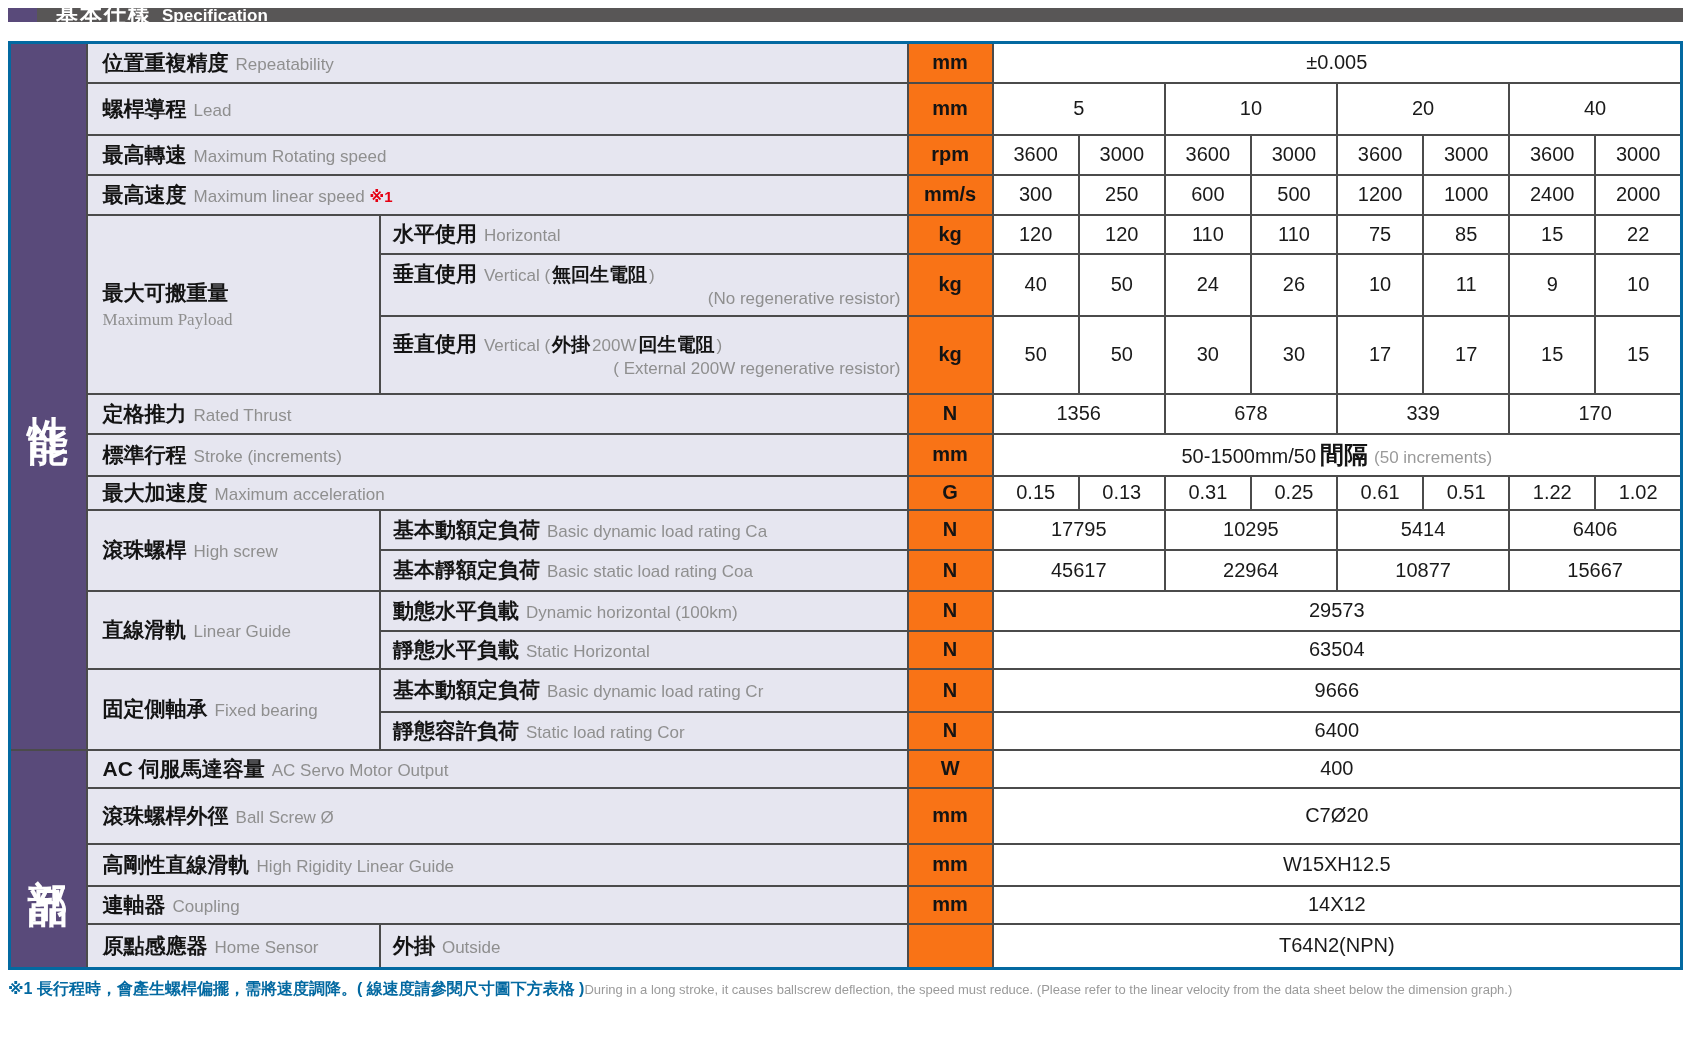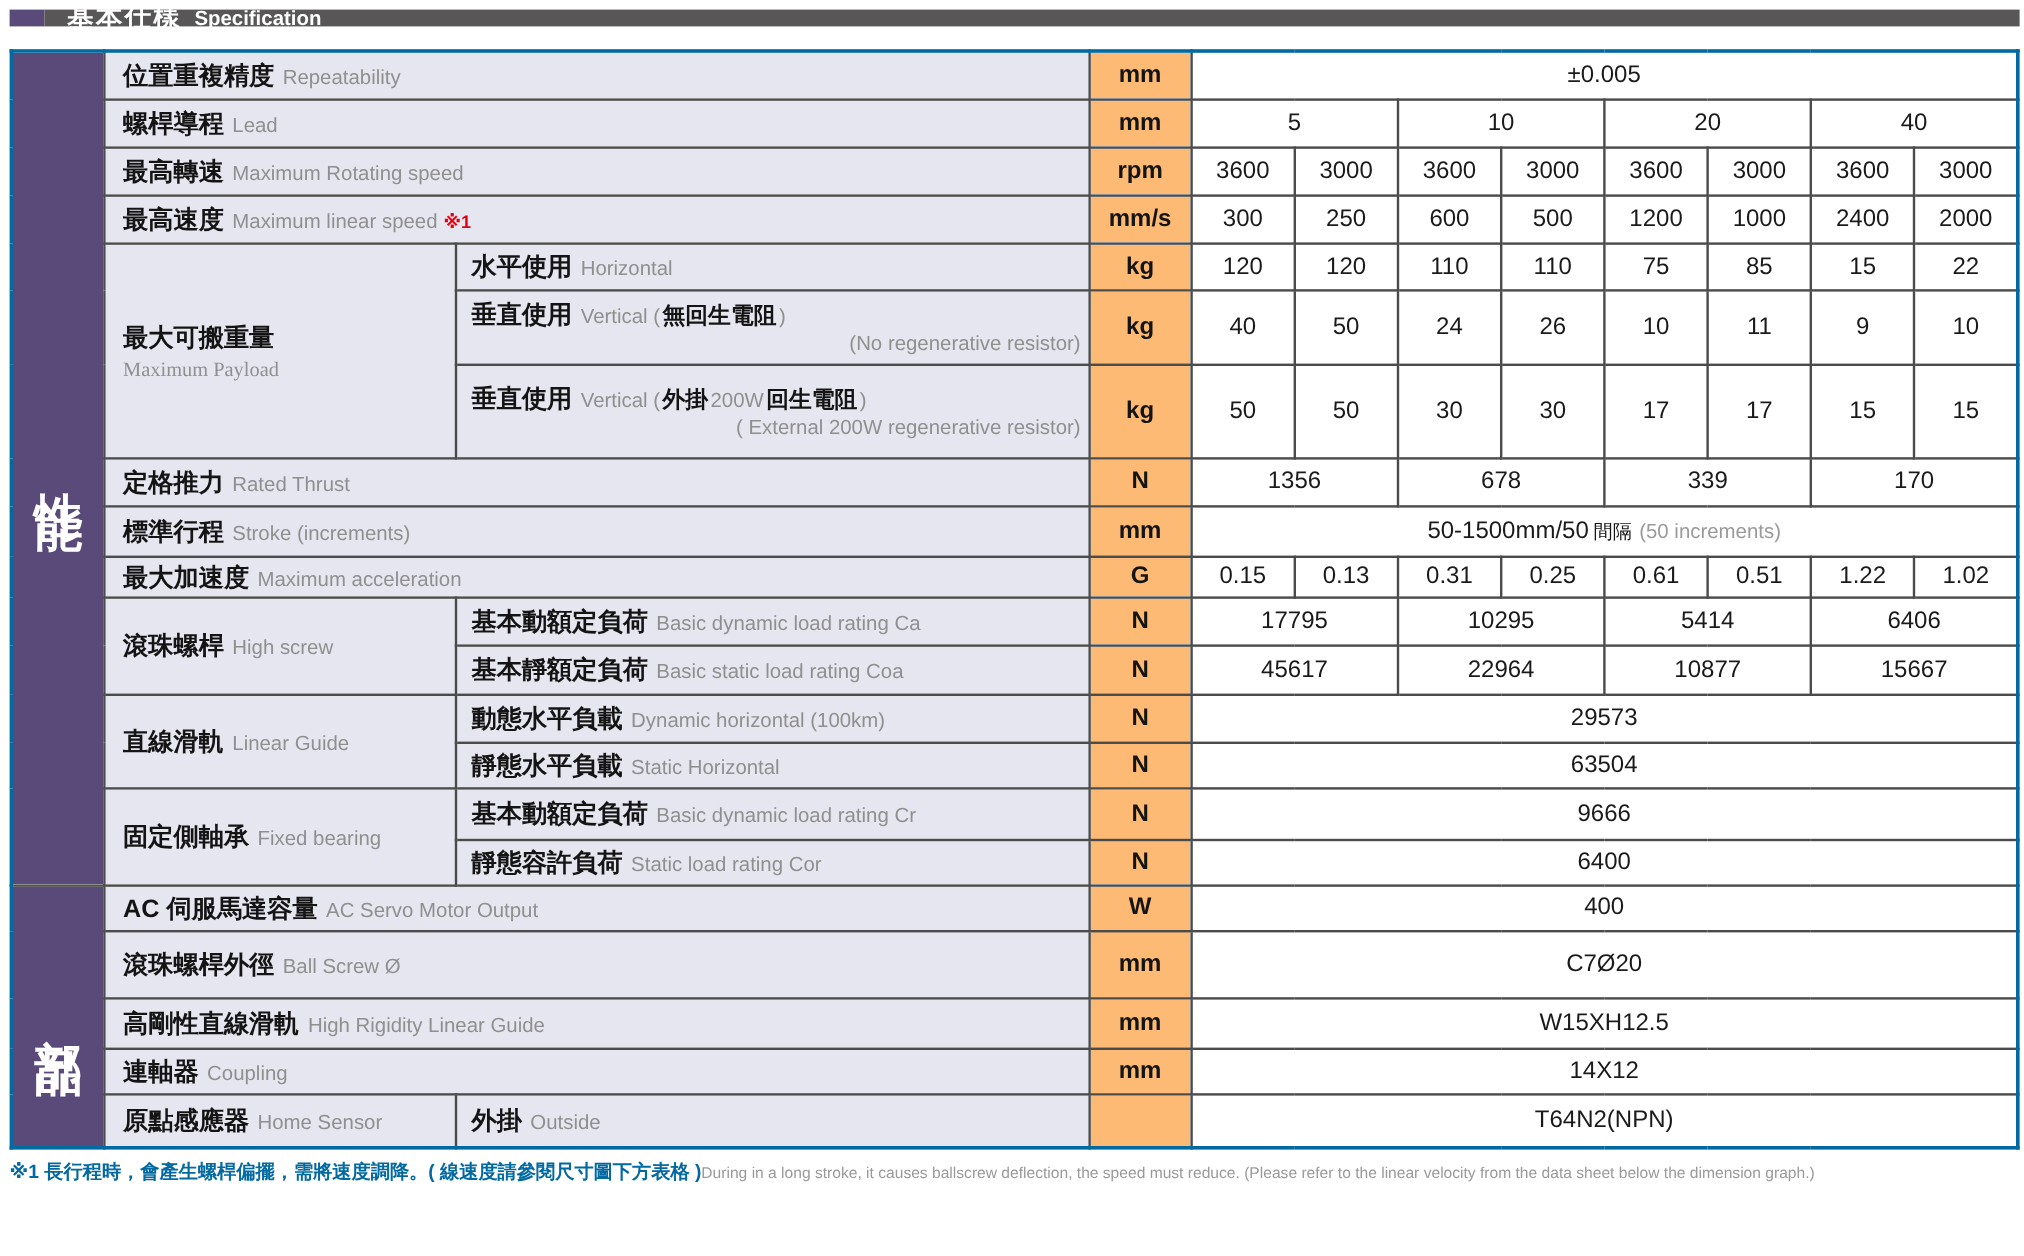--- a/index.html
+++ b/index.html
@@ -31,23 +31,23 @@
   td.lbl.sub{padding-left:12px;}
   .zh{font-weight:bold;font-size:21px;color:#141414;}
   .en{font-size:17px;color:#8f8f8f;margin-left:7px;font-weight:normal;}
   .en-block{display:block;margin-left:0;margin-top:3px;font-family:Liberation Serif, serif;}
   .lbl-stack .zh{display:block;}
   .line2{font-size:17px;color:#8f8f8f;line-height:1.15;margin-top:1px;text-align:right;}
   .zh-in{font-weight:bold;font-size:19px;color:#141414;margin-left:2px;margin-right:2px;}
   .en-in{font-size:17px;color:#8f8f8f;}
   .note-red{color:#e60012;font-weight:bold;font-size:15px;margin-left:5px;}
 
-  td.unit{background:#fdba74;text-align:center;vertical-align:middle;font-weight:bold;font-size:20px;color:#141414;}
+  td.unit{background:#f97316;text-align:center;vertical-align:middle;font-weight:bold;font-size:20px;color:#141414;}
   td.val{background:#fff;text-align:center;vertical-align:middle;font-size:20px;color:#1a1a1a;}
-  .stroke-zh{font-weight:normal;font-size:16px;color:#141414;margin-left:4px;}
+  .stroke-zh{font-weight:bold;font-size:24px;color:#141414;margin-left:4px;}
   .stroke-en{font-size:17px;color:#9a9a9a;margin-left:6px;}
 
   
   .footnote{margin-top:9px;white-space:nowrap;overflow:hidden;width:1679px;}
   .fn-zh{color:#0369a1;font-weight:bold;font-size:16px;}
   .fn-en{color:#9a9a9a;font-size:13px;}
 </style>
 </head>
 <body>
 
@@ -78,21 +78,21 @@
     </colgroup>
     <tbody>
 
       <tr style="height:40px">
         <td class="side" rowspan="16"><span>性能</span></td>
         <td class="lbl" colspan="2"><span class="zh">位置重複精度</span><span class="en">Repeatability</span></td>
         <td class="unit">mm</td>
         <td class="val" colspan="8">±0.005</td>
       </tr>
 
-      <tr style="height:40px">
+      <tr style="height:52px">
         <td class="lbl" colspan="2"><span class="zh">螺桿導程</span><span class="en">Lead</span></td>
         <td class="unit">mm</td>
         <td class="val" colspan="2">5</td>
         <td class="val" colspan="2">10</td>
         <td class="val" colspan="2">20</td>
         <td class="val" colspan="2">40</td>
       </tr>
 
       <tr style="height:40px">
         <td class="lbl" colspan="2"><span class="zh">最高轉速</span><span class="en">Maximum Rotating speed</span></td>

